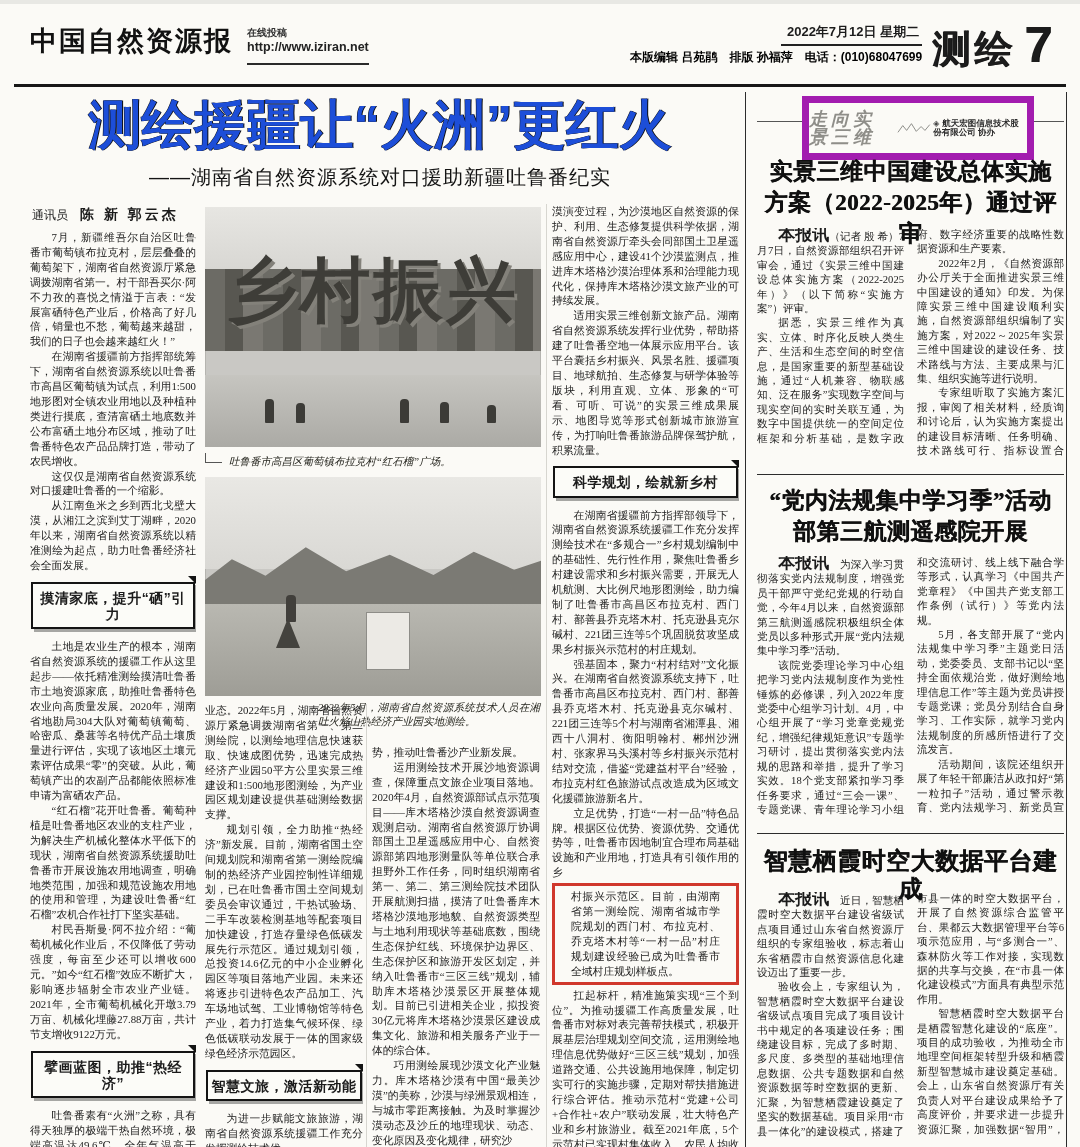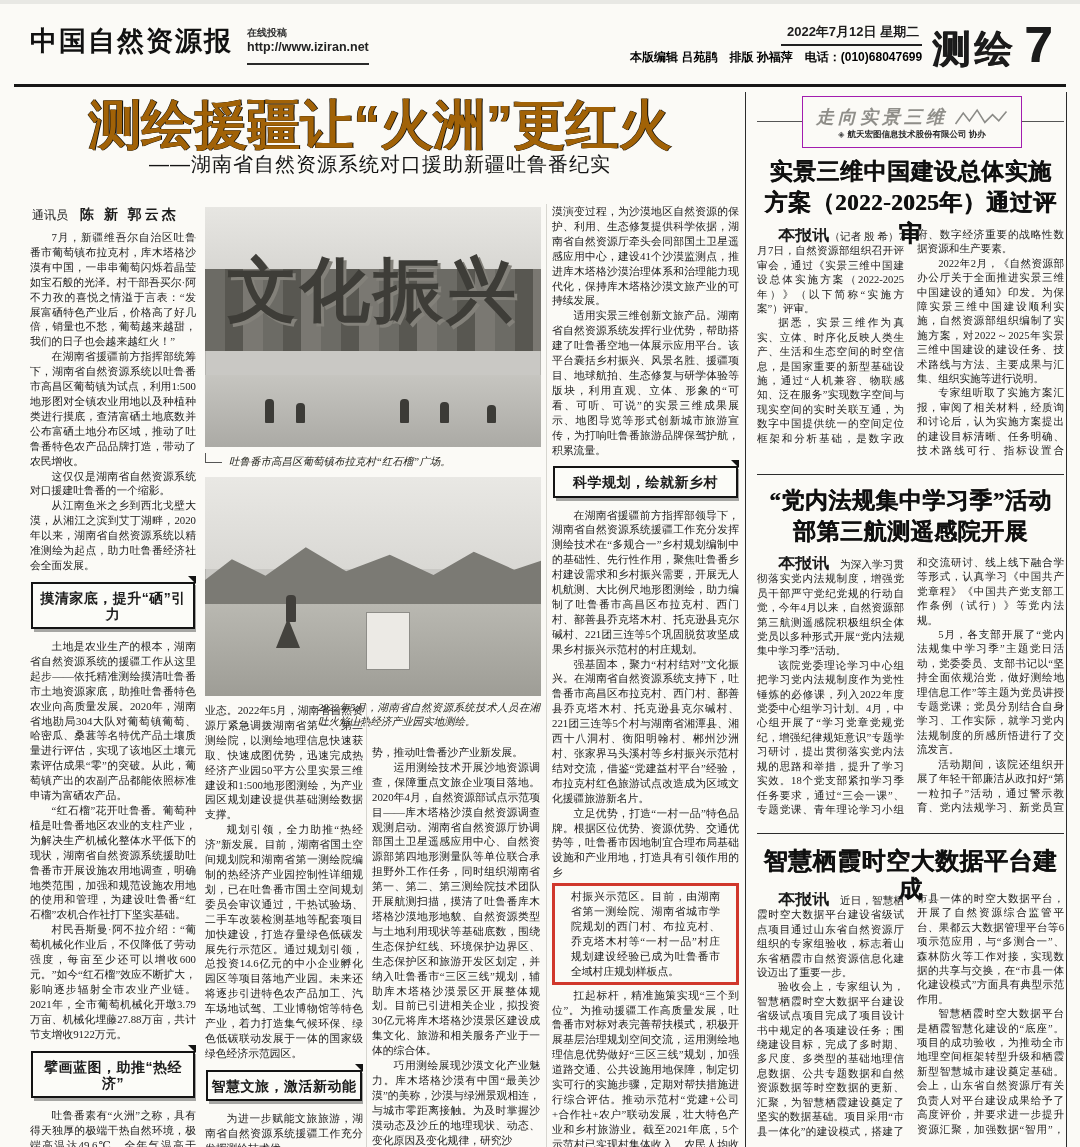--- a/index.html
+++ b/index.html
@@ -15,23 +15,23 @@
   #masthead-right{right:28px;top:18px;display:flex;align-items:flex-end;gap:10px;}
   .pub-info{text-align:right;padding-bottom:2px;}
   .pub-date{display:inline-block;font:700 13px/1.2 "Liberation Sans","DejaVu Sans",sans-serif;border-bottom:2px solid #222;padding:0 3px 4px 6px;}
   .pub-editors{margin-top:4px;font:700 12px/1.2 "Liberation Sans","DejaVu Sans",sans-serif;color:#000000;}
   .section-block{display:flex;align-items:baseline;gap:8px;}
   .section-name{font:700 38px/0.9 "Liberation Sans","DejaVu Sans",sans-serif;letter-spacing:4px;text-shadow:1px 0 0 #111;}
   .page-num{font:700 50px/0.8 "Liberation Sans","DejaVu Sans",sans-serif;text-shadow:1px 0 0 #111;}
   #header-rule{left:14px;top:80px;width:1052px;height:3px;background:#171717;}
   
   #headline{left:30px;top:92px;width:700px;text-align:center;
-    font:700 53px/1.1 "Liberation Sans","DejaVu Sans",sans-serif;color:#a16207;
+    font:700 53px/1.1 "Liberation Sans","DejaVu Sans",sans-serif;color:#1d4ed8;
     text-shadow:1px 0 0 #0e0e0e,-0.5px 0 0 #0e0e0e;letter-spacing:0;}
-  #subhead{left:30px;top:148px;width:700px;text-align:center;
+  #subhead{left:30px;top:161px;width:700px;text-align:center;
     font:500 20px/1.2 "Liberation Sans","DejaVu Sans",sans-serif;color:#141414;letter-spacing:1px;}
   #byline{left:32px;top:201px;width:200px;}
   .byline-label{font:400 12px/1 "Liberation Serif",serif;color:#222;margin-right:8px;}
   .byline-names{font:700 14px/1 "Liberation Sans","DejaVu Sans",sans-serif;letter-spacing:3px;}
   
   .col{position:absolute;overflow:hidden;}
   .t{margin:0;text-indent:2em;text-align:justify;font:10.8px/14.9px "Liberation Serif","DejaVu Serif",serif;color:#1b1b1b;}
   .nc{text-indent:0;}
   #col1{left:30px;top:226px;width:166px;height:917px;}
   #colB{left:205px;top:699px;width:158px;height:448px;}
@@ -70,22 +70,22 @@
   .caption{position:absolute;font:400 10.5px/14px "Liberation Serif","DejaVu Serif",serif;color:#26261f;font-style:italic;}
   #caption1{left:205px;top:449px;width:336px;}
   .cap-hook{display:inline-block;width:16px;height:9px;border-left:1px solid #555;border-bottom:1px solid #555;margin-right:7px;vertical-align:2px;}
   #caption2{left:318px;top:697px;width:222px;text-align:justify;}
   
   #sb-rule-left{left:745px;top:88px;width:1px;height:1059px;background:#2c2c2c;}
   #sb-rule-right{left:1066px;top:88px;width:1px;height:1059px;background:#2c2c2c;}
   .sb-hr{left:757px;width:307px;height:1px;background:#2c2c2c;}
   #sb-hr1{top:470px;} #sb-hr2{top:829px;}
   #kicker-rule{left:757px;top:117px;width:307px;height:1px;background:#555;}
-  #kicker{left:802px;top:92px;width:218px;height:50px;background:#fbfaf6;border:1px solid #a21caf;
-     display:flex;flex-direction:column;align-items:center;justify-content:center;gap:2px;}
+  #kicker{left:802px;top:92px;width:218px;height:50px;background:#fbfaf6;border:7px solid #a21caf;
+     display:flex;flex-direction:row;align-items:center;justify-content:center;gap:2px;}
   .kicker-title-row{display:flex;align-items:center;gap:6px;}
   .kicker-title{font:700 italic 18px/1 "Liberation Serif","DejaVu Serif",serif;color:#8f8e89;letter-spacing:4px;}
   .kicker-co{font:700 8.5px/1 "Liberation Sans","DejaVu Sans",sans-serif;color:#2b2b2b;}
   .co-logo{font-size:8px;color:#444;margin-right:3px;}
   .sb-title{position:absolute;left:757px;width:307px;text-align:center;
      font:700 23px/31px "Liberation Serif","DejaVu Serif",serif;color:#101010;letter-spacing:0.5px;
      text-shadow:0.6px 0 0 #101010;}
   #sb-title1{top:152px;} #sb-title2{top:481px;}
   #sb-title3{top:843px;font-size:24px;line-height:28px;}
   .sb-body{position:absolute;left:757px;width:307px;overflow:hidden;column-count:2;column-gap:13px;}
@@ -120,37 +120,37 @@
   <div class="abs" id="header-rule"></div>
 
   <div class="abs" id="headline">测绘援疆让“火洲”更红火</div>
   <div class="abs" id="subhead">——湖南省自然资源系统对口援助新疆吐鲁番纪实</div>
   <div class="abs" id="byline">
     <span class="byline-label">通讯员</span>
     <span class="byline-names">陈 新  郭云杰</span>
   </div>
 
   <div class="col" id="col1">
-    <p class="t">7月，新疆维吾尔自治区吐鲁番市葡萄镇布拉克村，库木塔格沙漠有中国，一串串葡萄闪烁着晶莹如宝石般的光泽。村干部吾买尔·阿不力孜的喜悦之情溢于言表：“发展富硒特色产业后，价格高了好几倍，销量也不愁，葡萄越来越甜，我们的日子也会越来越红火！”</p>
+    <p class="t">7月，新疆维吾尔自治区吐鲁番市葡萄镇布拉克村，层层叠叠的葡萄架下，湖南省自然资源厅紧急调拨湖南省第一。村干部吾买尔·阿不力孜的喜悦之情溢于言表：“发展富硒特色产业后，价格高了好几倍，销量也不愁，葡萄越来越甜，我们的日子也会越来越红火！”</p>
     <p class="t">在湖南省援疆前方指挥部统筹下，湖南省自然资源系统以吐鲁番市高昌区葡萄镇为试点，利用1:500地形图对全镇农业用地以及种植种类进行摸底，查清富硒土地底数并公布富硒土地分布区域，推动了吐鲁番特色农产品品牌打造，带动了农民增收。</p>
     <p class="t">这仅仅是湖南省自然资源系统对口援建吐鲁番的一个缩影。</p>
     <p class="t">从江南鱼米之乡到西北戈壁大漠，从湘江之滨到艾丁湖畔，2020年以来，湖南省自然资源系统以精准测绘为起点，助力吐鲁番经济社会全面发展。</p>
     <div class="sec">摸清家底，提升“硒”引力</div>
     <p class="t">土地是农业生产的根本，湖南省自然资源系统的援疆工作从这里起步——依托精准测绘摸清吐鲁番市土地资源家底，助推吐鲁番特色农业向高质量发展。2020年，湖南省地勘局304大队对葡萄镇葡萄、哈密瓜、桑葚等名特优产品土壤质量进行评估，实现了该地区土壤元素评估成果“零”的突破。从此，葡萄镇产出的农副产品都能依照标准申请为富硒农产品。</p>
     <p class="t">“红石榴”花开吐鲁番。葡萄种植是吐鲁番地区农业的支柱产业，为解决生产机械化整体水平低下的现状，湖南省自然资源系统援助吐鲁番市开展设施农用地调查，明确地类范围，加强和规范设施农用地的使用和管理，为建设吐鲁番“红石榴”农机合作社打下坚实基础。</p>
     <p class="t">村民吾斯曼·阿不拉介绍：“葡萄机械化作业后，不仅降低了劳动强度，每亩至少还可以增收600元。”如今“红石榴”效应不断扩大，影响逐步辐射全市农业产业链。2021年，全市葡萄机械化开墩3.79万亩、机械化埋藤27.88万亩，共计节支增收9122万元。</p>
     <div class="sec">擘画蓝图，助推“热经济”</div>
     <p class="t">吐鲁番素有“火洲”之称，具有得天独厚的极端干热自然环境，极端高温达49.6℃，全年气温高于35℃的炎热天数平均99天。2021年10月，湖南省委副书记、省长毛伟明带队在疆考察期间提出“支持受援地发展‘热经济’等特色产业”。湖南省自然资源系统援疆工作秉承“测绘先行”的服务理念，充分发挥数字“基底”作用，助力盘活热资源打造产业园区。</p>
 
   </div>
 
   <div class="photo" id="photo1">
     <div class="ph1-sky"></div>
     <div class="ph1-trees"></div>
-    <div class="ph1-glyphs">文化振兴</div>
+    <div class="ph1-glyphs">乡村振兴</div>
     <div class="ph1-ground"></div>
     <div class="fig f1"></div>
     <div class="fig f2"></div>
     <div class="fig f3"></div>
     <div class="fig f4"></div>
     <div class="fig f5"></div>
   </div>
   <div class="caption" id="caption1">
     <span class="cap-hook"></span><span>吐鲁番市高昌区葡萄镇布拉克村“红石榴”广场。</span>
   </div>

